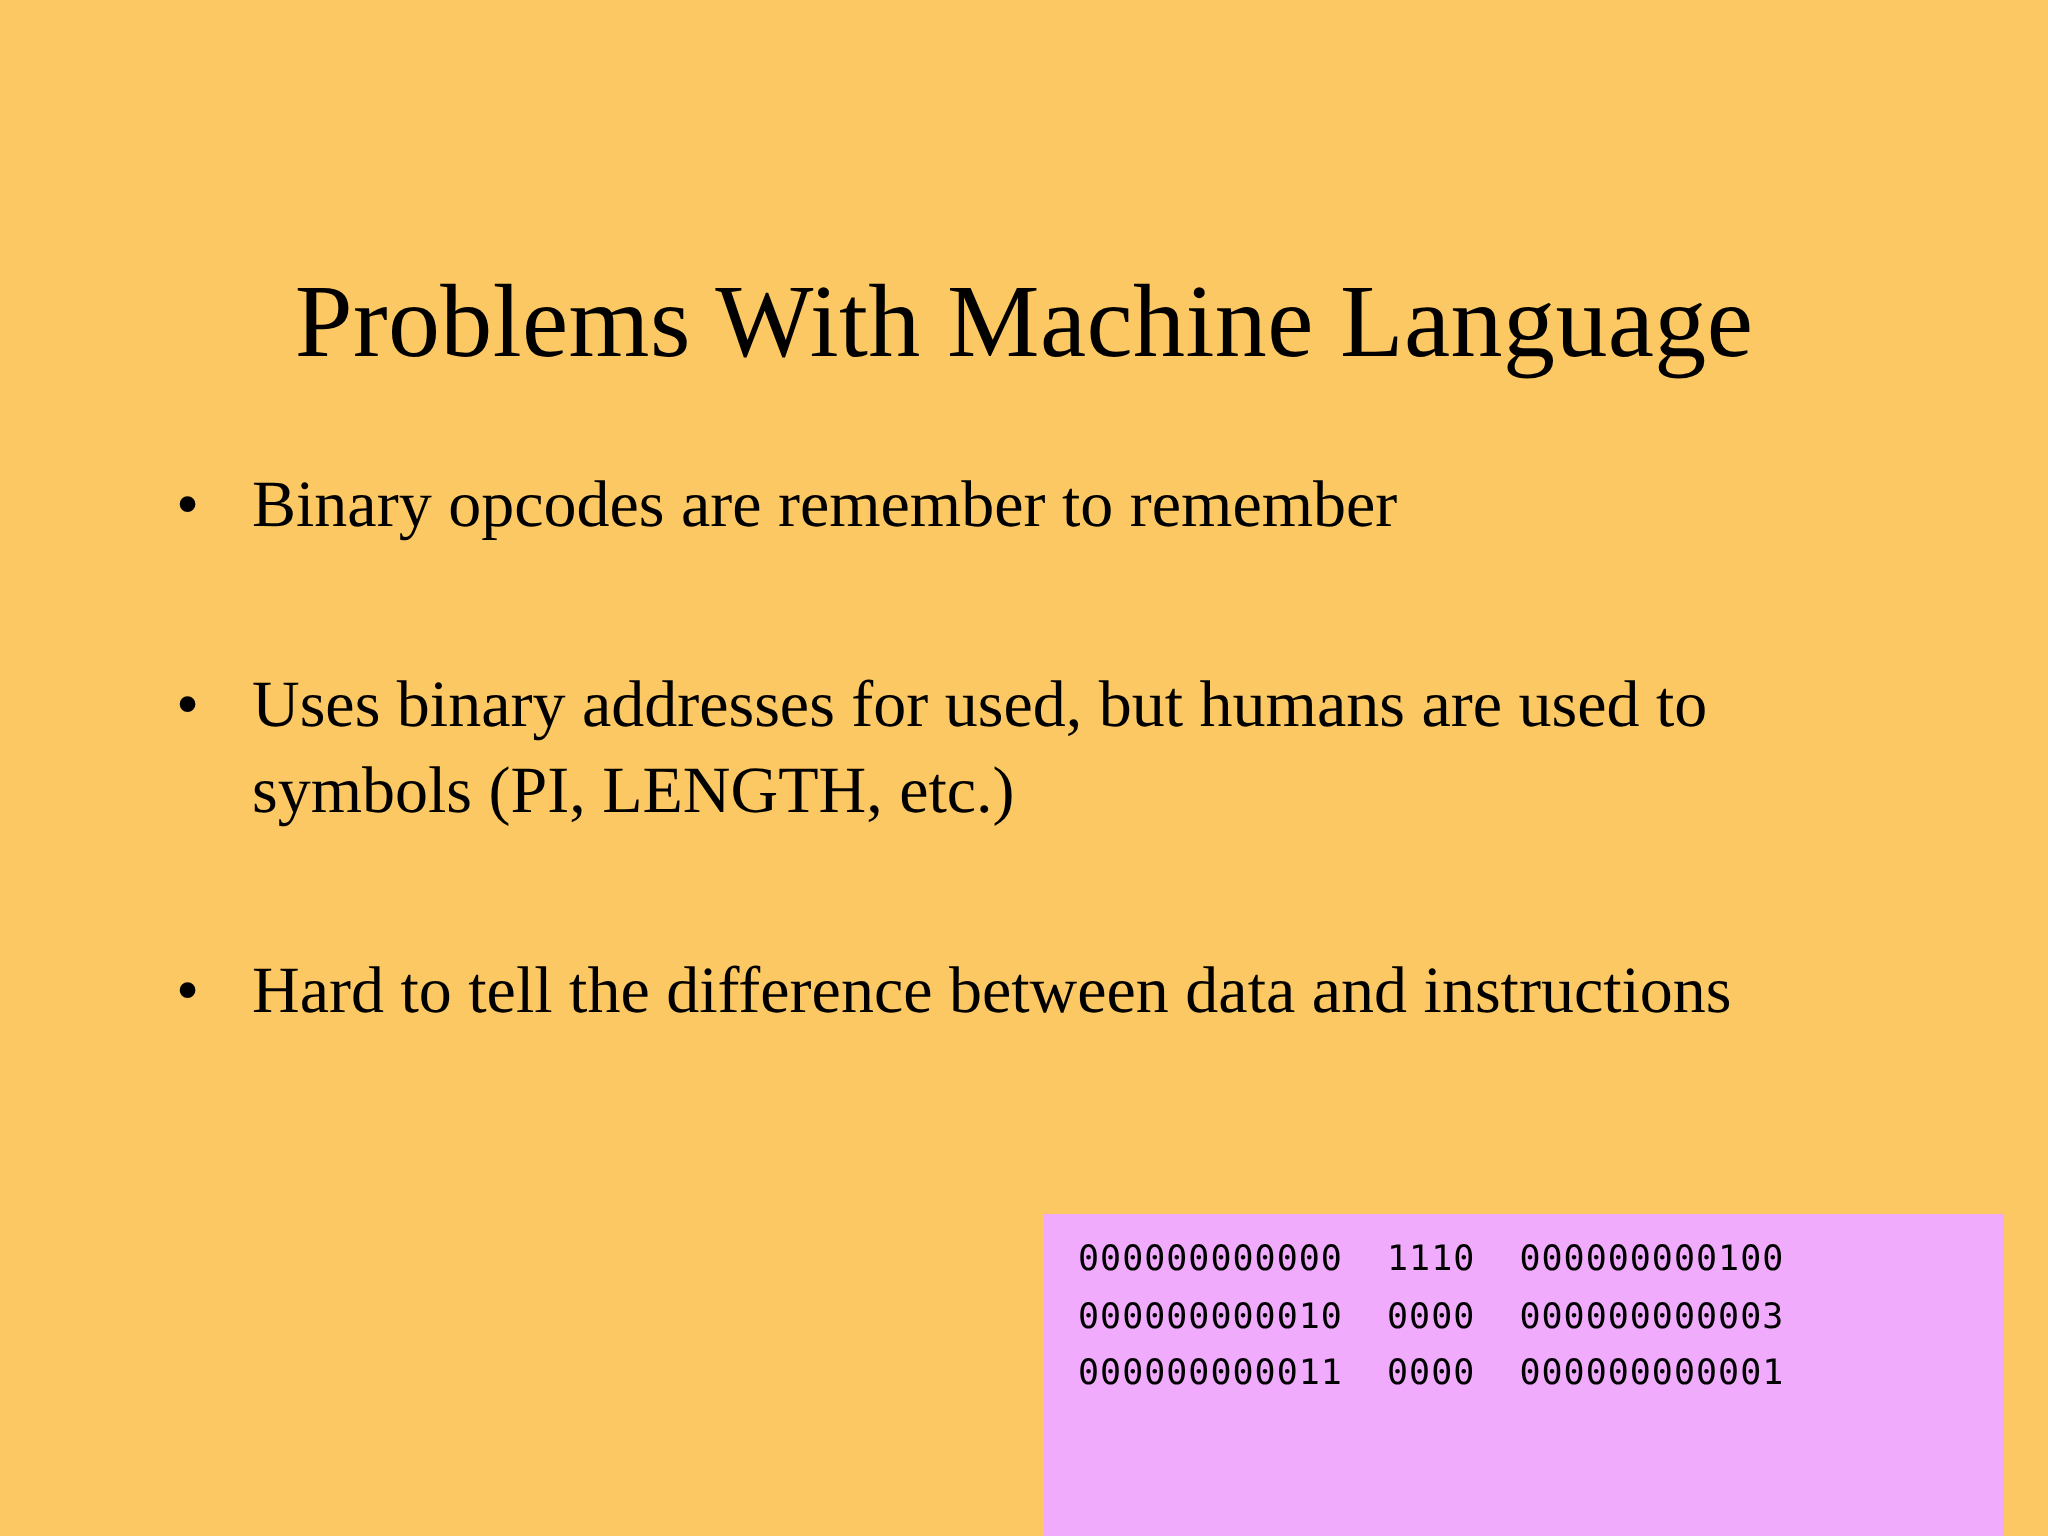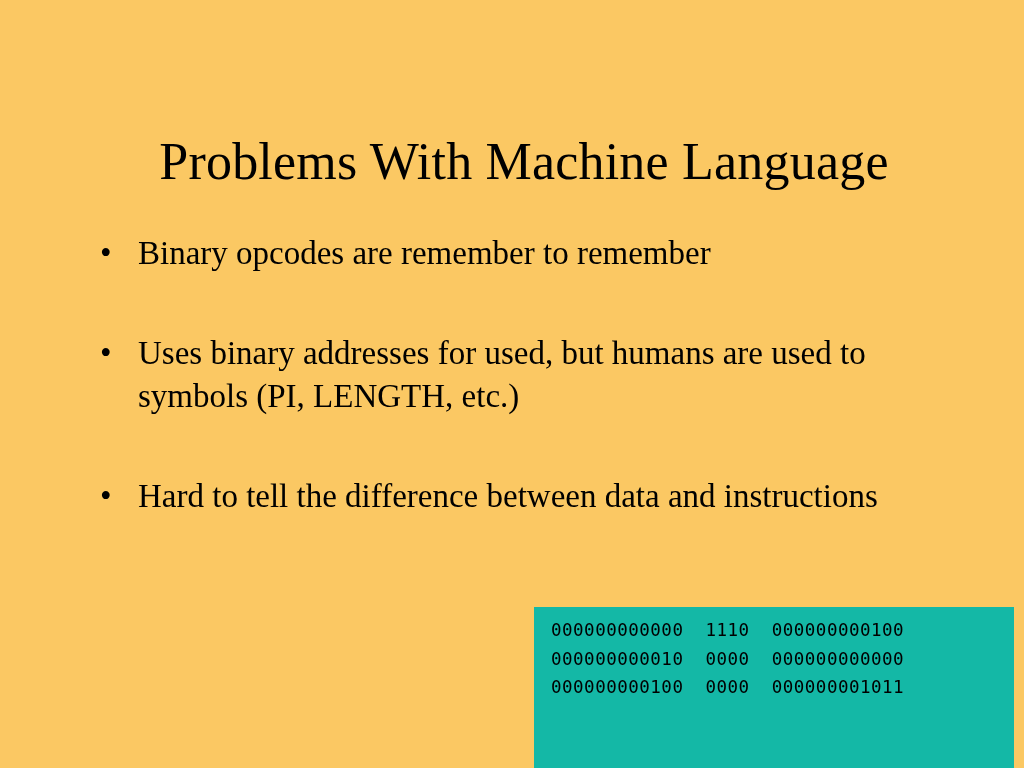--- a/index.html
+++ b/index.html
@@ -11,21 +11,20 @@
     height: 768px;
     background: #fbc863;
     font-family: "Liberation Serif", serif;
     color: #000000;
     overflow: hidden;
     position: relative;
   }
   .slide {
     position: absolute;
     inset: 0;
-    margin-left: 12px;
   }
   .slide-title {
     position: absolute;
     top: 97px;
     left: 0;
     width: 1024px;
     text-align: center;
     font-size: 52px;
     line-height: 1.15;
     font-weight: normal;
@@ -60,21 +59,21 @@
   }
   .bullet-2 .txt { max-width: 810px; }
   .bullet-3 .txt { max-width: 800px; font-family: Liberation Serif, serif; }
 
   .code-box {
     position: absolute;
     left: 522px;
     top: 607px;
     width: 480px;
     height: 161px;
-    background: #14b8a6;
+    background: #f0abfc;
     box-sizing: border-box;
     padding: 9px 0 0 17px;
     font-family: "DejaVu Sans Mono", monospace;
     font-size: 17.5px;
     line-height: 28.5px;
     letter-spacing: 0.5px;
     color: #000;
     overflow: hidden;
   }
   .code-row { white-space: pre; }
@@ -100,17 +99,17 @@
 
     <div class="bullet bullet-3">
       <span class="dot">•</span>
       <span class="txt">Hard to tell the difference between data and instructions</span>
     </div>
 
   </div>
 
   <div class="code-box">
     <div class="code-row">000000000000  1110  000000000100</div>
-    <div class="code-row">000000000010  0000  000000000000</div>
-    <div class="code-row">000000000100  0000  000000001011</div>
+    <div class="code-row">000000000010  0000  000000000003</div>
+    <div class="code-row">000000000011  0000  000000000001</div>
   </div>
 
 </div>
 
 </body></html>

